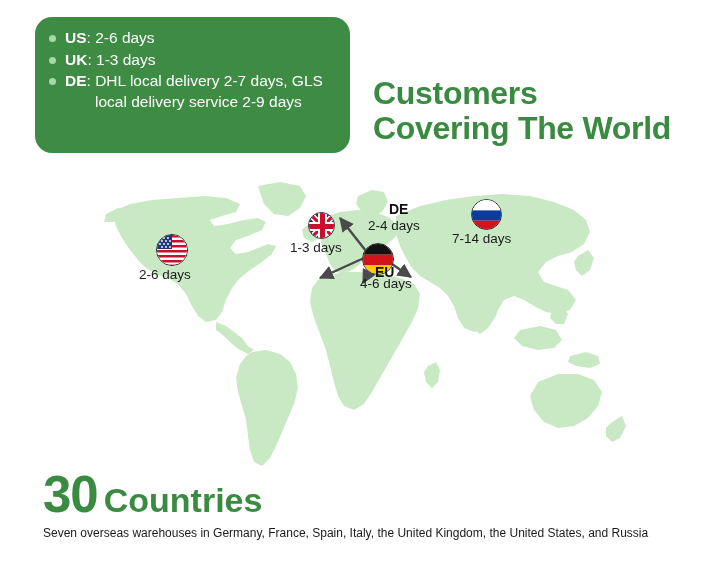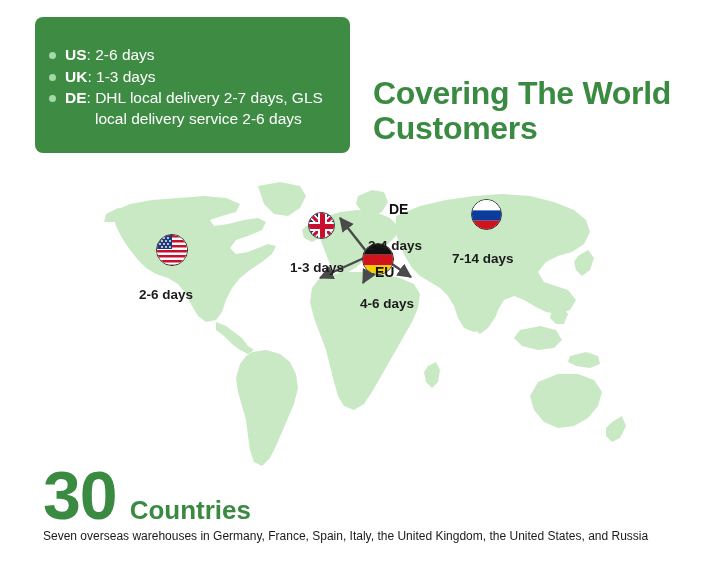--- a/index.html
+++ b/index.html
@@ -19,23 +19,23 @@
   }
 
   
   #delivery-panel {
     position: absolute;
     left: 35px;
     top: 17px;
     width: 315px;
     height: 136px;
     background: #3e8b43;
-    border-radius: 8px;
+    border-radius: 17px;
     box-sizing: border-box;
-    padding: 28px 10px 10px 14px;
+    padding: 11px 10px 10px 14px;
   }
   .delivery-row {
     display: flex;
     align-items: flex-start;
     color: #ffffff;
     font-size: 15.5px;
     line-height: 20.5px;
     margin-bottom: 1px;
   }
   .bullet-dot {
@@ -92,22 +92,21 @@
     overflow: hidden;
     box-sizing: border-box;
     background: #fff;
   }
   .marker-label {
     position: absolute;
     color: #1b1b1b;
     font-size: 13.5px;
     line-height: 16px;
     white-space: nowrap;
-    font-weight: bold;
-    margin-top: 20px;
+    font-weight: normal;
   }
   .marker-title {
     position: absolute;
     color: #111111;
     font-size: 14px;
     line-height: 16px;
     font-weight: bold;
     white-space: nowrap;
   }
 
@@ -119,28 +118,28 @@
     width: 640px;
   }
   #stats-headline {
     display: flex;
     align-items: baseline;
     color: #3b8a42;
     font-weight: bold;
     font-stretch: condensed;
   }
   #stats-number {
-    font-size: 68px;
+    font-size: 51px;
     line-height: 50px;
     letter-spacing: -1px;
   }
   #stats-unit {
-    font-size: 26px;
+    font-size: 34px;
     line-height: 26px;
-    margin-left: 13px;
+    margin-left: 6px;
   }
   #stats-caption {
     margin-top: 6px;
     color: #1a1a1a;
     font-size: 12px;
     line-height: 14px;
     white-space: nowrap;
   }
 </style>
 </head>
@@ -155,30 +154,30 @@
       <span class="row-text"><span class="row-code">US</span><span>: </span><span>2-6 days</span></span>
     </div>
 
     <div class="delivery-row">
       <span class="bullet-dot"></span>
       <span class="row-text"><span class="row-code">UK</span><span>: </span><span>1-3 days</span></span>
     </div>
 
     <div class="delivery-row">
       <span class="bullet-dot"></span>
-      <span class="row-text"><span class="row-code">DE</span><span>: </span><span>DHL local delivery 2-7 days, GLS</span><span class="row-cont">local delivery service 2-6 days</span></span>
+      <span class="row-text"><span class="row-code">DE</span><span>: </span><span>DHL local delivery 2-7 days, GLS</span><span class="row-cont">local delivery service 2-9 days</span></span>
     </div>
 
 
 
   </div>
 
   <div id="headline">
+    <span class="hl-line">Customers</span>
     <span class="hl-line">Covering The World</span>
-    <span class="hl-line">Customers</span>
   </div>
 
   <svg id="world-map" viewBox="0 0 720 330">
     <g fill="#c9e9c5">
 
       <path d="M112,52 L130,44 L152,40 L178,38 L204,36 L226,38 L240,44 L236,52 L222,56 L210,60 L214,66 L228,64 L244,60 L258,58 L266,62 L262,70 L248,76 L236,80 L230,88 L236,94 L248,92 L258,88 L268,84 L276,86 L272,94 L262,102 L250,110 L240,118 L232,128 L226,140 L222,152 L216,160 L206,162 L198,156 L192,146 L186,134 L178,124 L168,118 L156,114 L146,108 L138,100 L130,90 L122,78 L116,66 Z"></path>
       <path d="M106,54 L118,48 L128,50 L124,58 L114,62 L104,62 Z"></path>
       <path d="M258,26 L280,22 L300,26 L306,36 L300,48 L288,56 L274,54 L264,44 Z"></path>
       <path d="M216,162 L226,166 L234,172 L242,178 L248,186 L254,190 L248,194 L240,190 L232,184 L224,176 L216,170 Z"></path>
 

